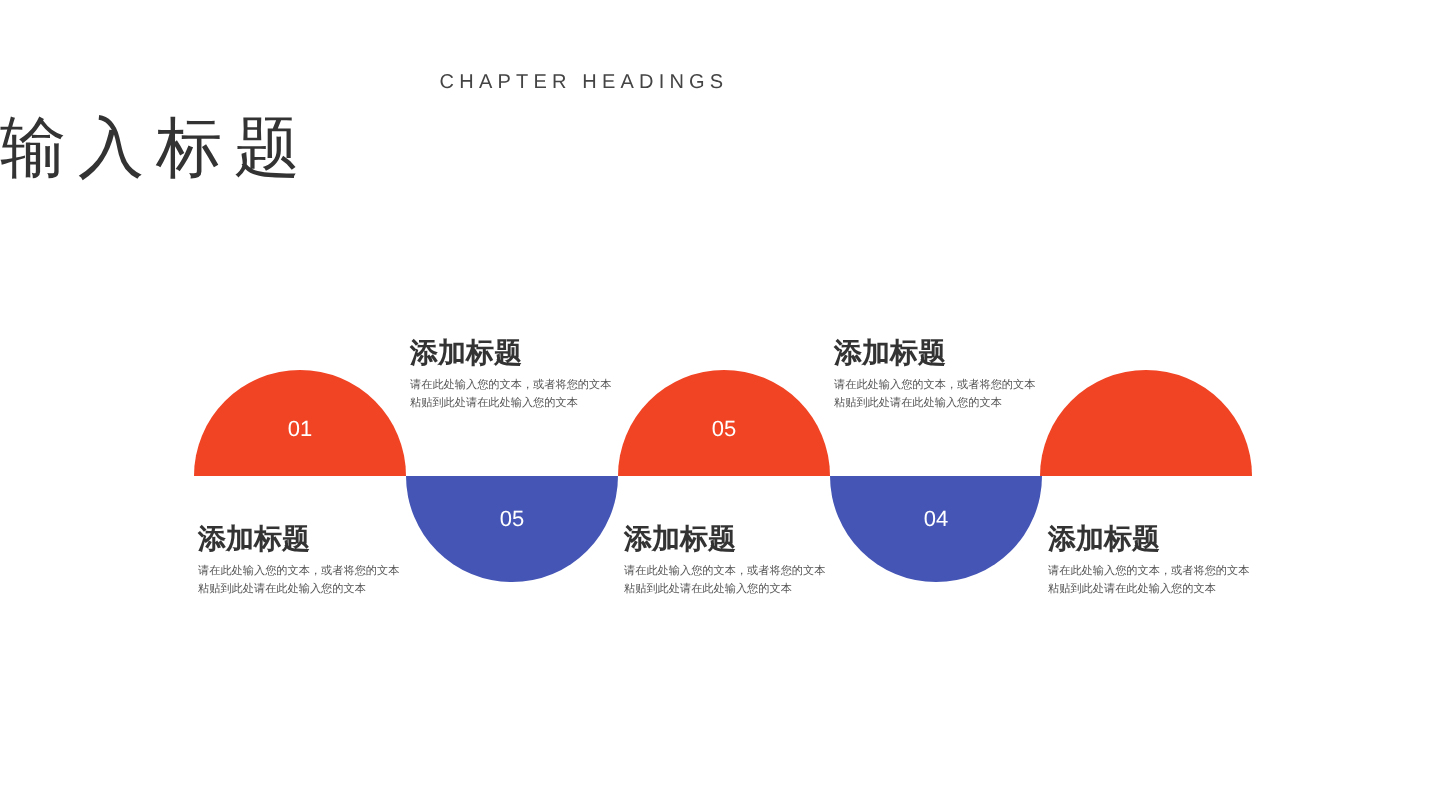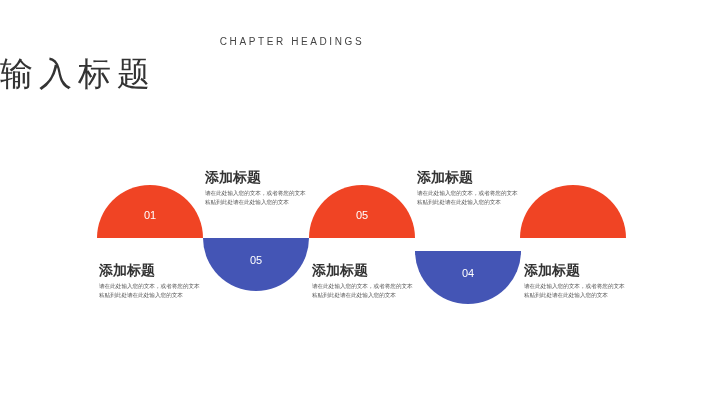--- a/index.html
+++ b/index.html
@@ -52,21 +52,21 @@
   <div class="num">01</div>
 </div>
 <div class="semi down" style="left:203px;">
   <div class="disc" style="background:#4455B5;"></div>
   <div class="num">05</div>
 </div>
 <div class="semi up" style="left:309px;">
   <div class="disc" style="background:#F04424;"></div>
   <div class="num">05</div>
 </div>
-<div class="semi down" style="left:415px;margin-top:13px;">
+<div class="semi down" style="left:415px;">
   <div class="disc" style="background:#4455B5;"></div>
   <div class="num">04</div>
 </div>
 <div class="semi up" style="left:520px;">
   <div class="disc" style="background:#F04424;"></div>
 </div>
 
 <div class="block" style="left:205px; top:168px;">
   <div class="h">添加标题</div>
   <div class="p">请在此处输入您的文本，或者将您的文本粘贴到此处请在此处输入您的文本</div>

